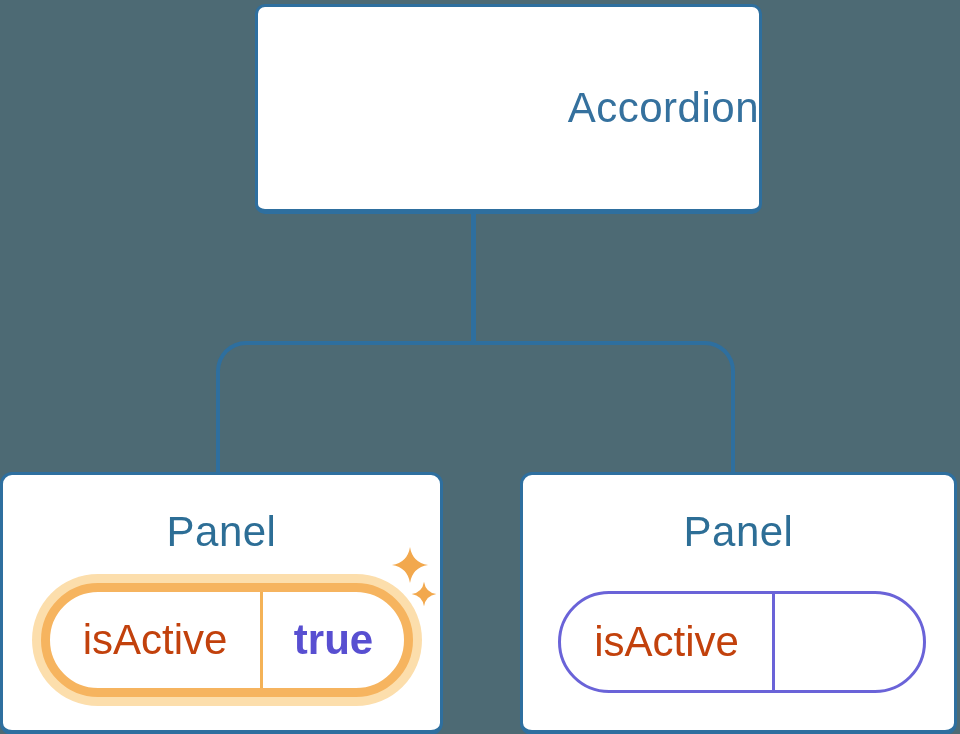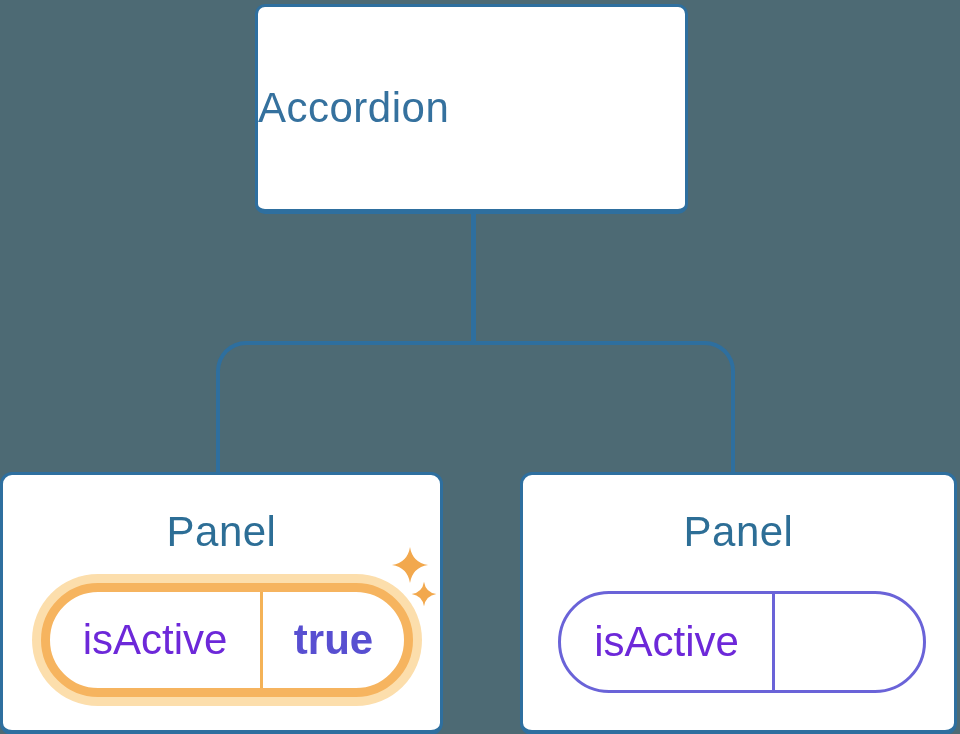--- a/index.html
+++ b/index.html
@@ -14,23 +14,23 @@
 
   
   .node-box {
     position: absolute;
     background: #ffffff;
     border: 3px solid #2e6f9f;
     border-bottom-width: 5px;
     box-sizing: border-box;
   }
   .root-box {
-    left: 255px; top: 4px; width: 433px; height: 210px;
+    left: 255px; top: 4px; width: 507px; height: 210px;
     border-radius: 10px;
-    display: flex; align-items: center; justify-content: flex-start;
+    display: flex; align-items: center; justify-content: flex-end;
   }
   .root-label {
     font-size: 42px; font-weight: 500; letter-spacing: 0.5px;
     color: #35719e;
   }
 
   
   .connector-stem {
     position: absolute;
     left: 471px; top: 214px; width: 5px; height: 131px;
@@ -75,21 +75,21 @@
     box-shadow: 0 0 0 9px #fcdeac;
   }
   .pill-plain {
     left: 35px; top: 116px; width: 368px; height: 102px;
     border: 3px solid #6a63d8;
     border-radius: 51px;
   }
   .pill-cell {
     display: flex; align-items: center; justify-content: center;
     font-size: 42px; line-height: 1;
-    color: #6d28d9;
+    color: #c2410c;
   }
   .pill-highlight .cell-name { width: 210px; border-right: 3px solid #f4b257; }
   .pill-plain     .cell-name { width: 211px; border-right: 3px solid #6a63d8; }
   .cell-value { flex: 1; }
   .pill-highlight .cell-value { font-weight: 700; color: #584fd1; }
 
   
   .sparkle { position: absolute; z-index: 3; }
   .sparkle svg { display: block; width: 100%; height: 100%; }
   .sparkle-big   { left: 388px; top: 71px;  width: 38px; height: 38px; }

